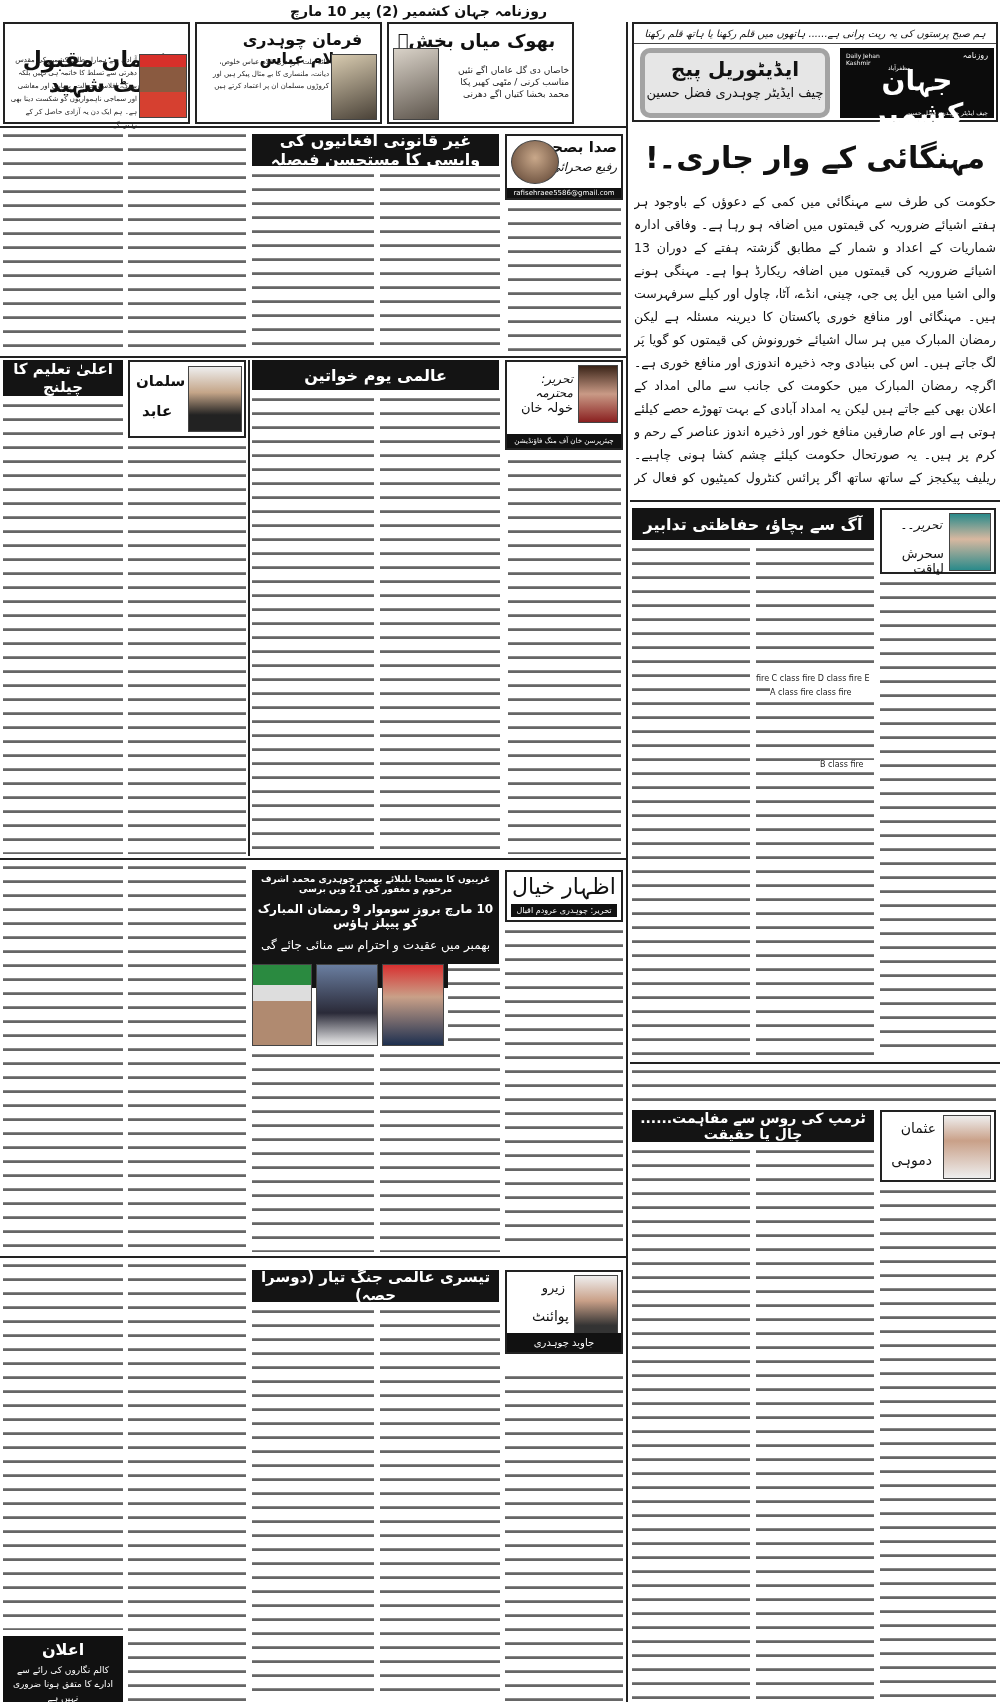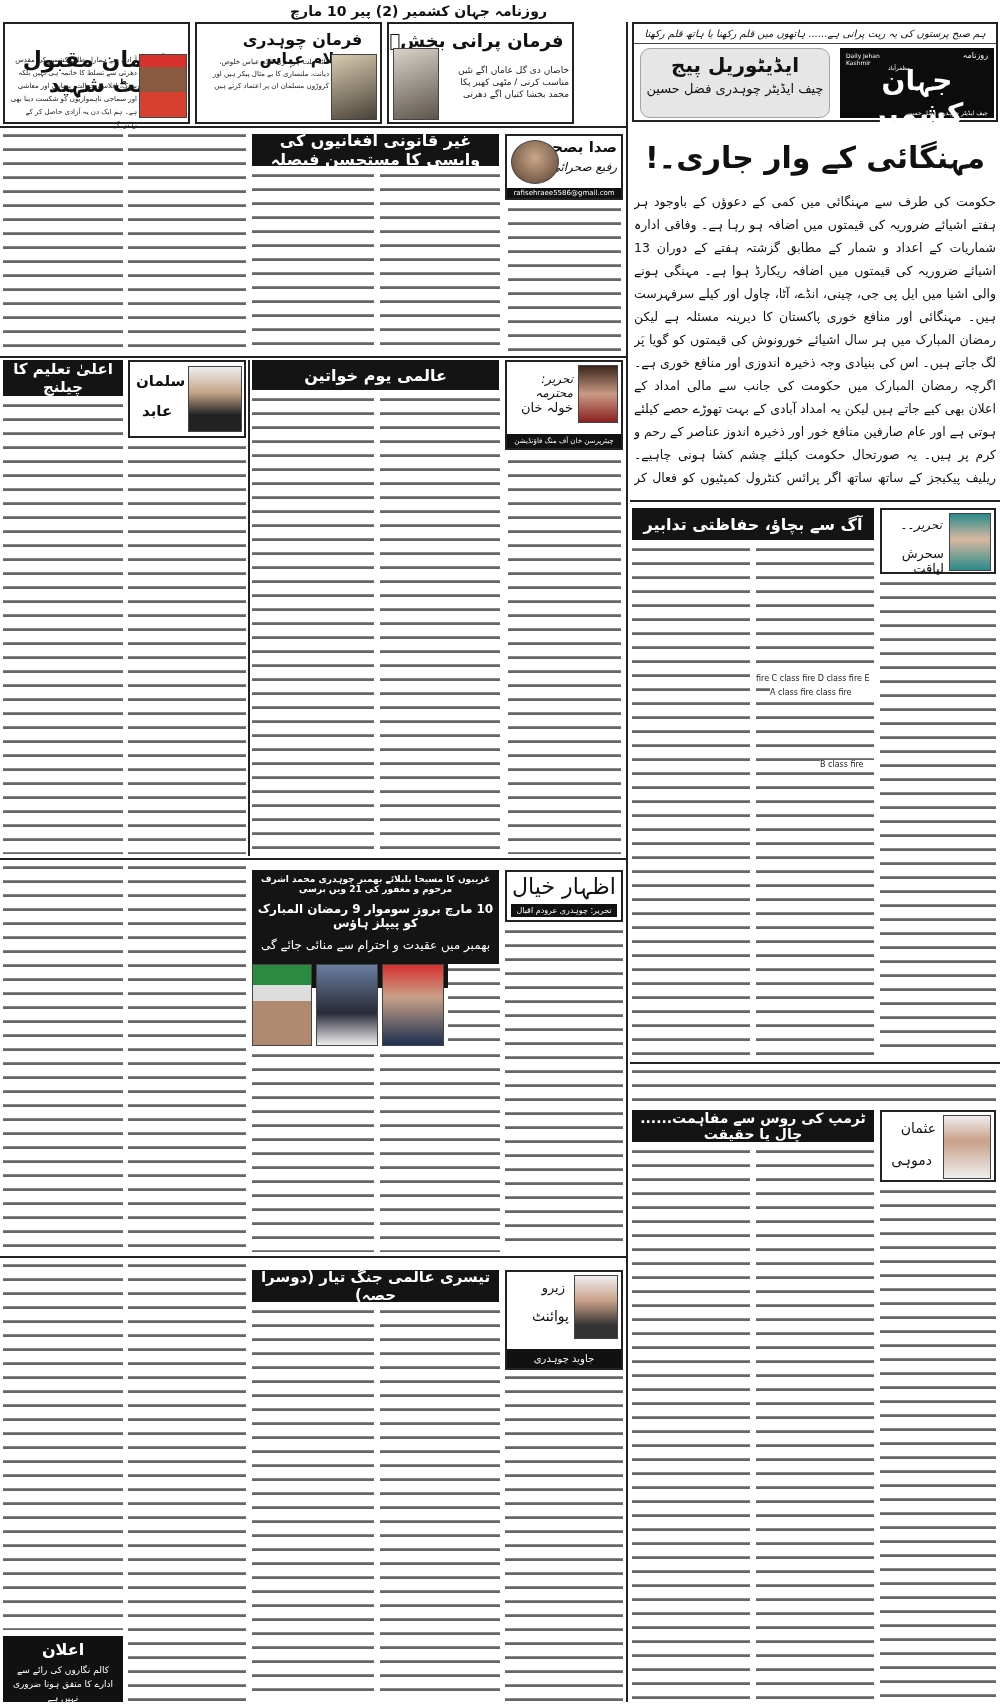--- a/index.html
+++ b/index.html
@@ -15,38 +15,38 @@
   .hline { position: absolute; height: 2px; background: #222; }
   .quote-title { font-size: 18px; font-weight: bold; text-align: center; direction: rtl; }
   .quote-text { font-size: 9px; line-height: 12px; direction: rtl; text-align: right; color: #222; }
 </style>
 </head>
 <body>
 
 <div class="abs urdu" style="left:290px;top:3px;width:300px;font-size:14px;font-weight:bold;text-align:left;">روزنامہ جہان کشمیر (2) پیر 10 مارچ 2025</div>
 
 <div class="abs box" style="left:387px;top:22px;width:187px;height:102px;">
-  <div class="quote-title" style="margin-top:6px;padding-right:8px;">فرمان پرانی بخشؒ</div>
+  <div class="quote-title" style="margin-top:6px;padding-right:8px;">بھوک میاں بخشؒ</div>
   <div class="abs photo" style="left:4px;top:24px;width:46px;height:72px;background:linear-gradient(160deg,#d9d2c8,#5d554c);"></div>
   <div class="abs quote-text" style="left:54px;top:40px;width:126px;">خاصاں دی گل عاماں اگے نئیں مناسب کرنی / مٹھی کھیر پکا محمد بخشا کتیاں اگے دھرنی</div>
 </div>
 <div class="abs box" style="left:195px;top:22px;width:187px;height:102px;">
   <div class="quote-title" style="margin-top:6px;font-size:16px;margin-left:28px;">فرمان چوہدری غلام عباس</div>
   <div class="abs photo" style="left:134px;top:30px;width:46px;height:66px;background:linear-gradient(160deg,#d8cbb0,#4a4238);"></div>
   <div class="abs quote-text" style="left:4px;top:32px;width:128px;font-size:7px;line-height:12px;">قائد ملت چوہدری غلام عباس خلوص، دیانت، ملنساری کا بے مثال پیکر ہیں اور کروڑوں مسلمان ان پر اعتماد کرتے ہیں</div>
 </div>
 <div class="abs box" style="left:3px;top:22px;width:187px;height:102px;">
   <div class="quote-title" style="margin-top:23px;font-size:22px;">فرمان مقبول بٹ شہید</div>
   <div class="abs photo" style="left:134px;top:30px;width:48px;height:64px;background:linear-gradient(180deg,#d8302a 0 20%,#8a5a40 20% 60%,#d64030 60%);"></div>
   <div class="abs quote-text" style="left:4px;top:30px;width:128px;font-size:7px;line-height:13px;">آزادی سے ہمارا مطلب کشمیر کی مقدس دھرتی سے تسلط کا خاتمہ ہی نہیں بلکہ بھوک، افلاس، جہالت، بیماری اور معاشی اور سماجی ناہمواریوں کو شکست دینا بھی ہے۔ ہم ایک دن یہ آزادی حاصل کر کے رہیں گے۔</div>
 </div>
 
 <div class="abs" style="left:632px;top:22px;width:366px;height:100px;border:2px solid #222;background:#fff;">
   <div class="urdu" style="font-size:10px;font-style:italic;text-align:center;padding:4px 4px;border-bottom:1px solid #444;">ہم صبح پرستوں کی یہ ریت پرانی ہے...... ہاتھوں میں قلم رکھنا یا ہاتھ قلم رکھنا</div>
-  <div class="abs" style="left:6px;top:24px;width:190px;height:70px;border:1px solid #a3a3a3;border-radius:10px;background:#e6e6e6;text-align:center;">
+  <div class="abs" style="left:6px;top:24px;width:190px;height:70px;border:5px solid #a3a3a3;border-radius:10px;background:#e6e6e6;text-align:center;">
     <div class="urdu" style="font-size:20px;font-weight:bold;margin-top:4px;">ایڈیٹوریل پیج</div>
     <div class="urdu" style="font-size:13px;margin-top:4px;">چیف ایڈیٹر چوہدری فضل حسین</div>
   </div>
   <div class="abs" style="left:206px;top:24px;width:154px;height:70px;background:#0c0c0c;color:#fff;">
     <div class="urdu" style="position:absolute;right:6px;top:3px;font-size:8px;">روزنامہ</div>
     <div style="position:absolute;left:6px;top:4px;font-size:6px;width:50px;line-height:7px;">Daily Jehan Kashmir</div>
     <div class="urdu" style="position:absolute;left:48px;top:16px;font-size:6px;">مظفرآباد</div>
     <div class="urdu" style="position:absolute;left:0;right:0;top:16px;font-size:28px;font-weight:bold;text-align:center;">جہان کشمیر</div>
     <div class="urdu" style="position:absolute;right:6px;bottom:2px;font-size:6px;">چیف ایڈیٹر چوہدری فضل حسین</div>
   </div>
@@ -134,21 +134,21 @@
   <div class="abs photo" style="right:3px;top:3px;width:48px;height:64px;background:linear-gradient(180deg,#eee,#c9a088 40%,#eee);"></div>
   <div class="abs urdu" style="right:58px;top:8px;font-size:14px;">عثمان</div>
   <div class="abs urdu" style="right:62px;top:40px;font-size:14px;">دموہی</div>
 </div>
 <div class="abs bar-title" style="left:632px;top:1110px;width:242px;height:32px;font-size:14px;">ٹرمپ کی روس سے مفاہمت...... چال یا حقیقت</div>
 <div class="abs txt txt-fill" style="left:880px;top:1186px;width:116px;height:516px;"></div>
 <div class="abs txt txt-fill" style="left:756px;top:1146px;width:118px;height:556px;"></div>
 <div class="abs txt txt-fill" style="left:632px;top:1146px;width:118px;height:556px;"></div>
 <div class="abs txt txt-fill" style="left:632px;top:1066px;width:364px;height:40px;"></div>
 
-<div class="abs box" style="left:505px;top:1270px;width:118px;height:100px;">
+<div class="abs box" style="left:505px;top:1270px;width:118px;height:84px;">
   <div class="abs photo" style="right:3px;top:3px;width:44px;height:64px;background:linear-gradient(180deg,#eee,#c9a088 40%,#333 80%);"></div>
   <div class="abs urdu" style="right:56px;top:8px;font-size:13px;">زیرو</div>
   <div class="abs urdu" style="right:52px;top:36px;font-size:14px;">پوائنٹ</div>
   <div class="abs urdu" style="left:0;right:0;bottom:0;background:#111;color:#fff;font-size:10px;text-align:center;padding:4px 0;">جاوید چوہدری</div>
 </div>
 <div class="abs bar-title" style="left:252px;top:1270px;width:247px;height:32px;font-size:15px;">تیسری عالمی جنگ تیار (دوسرا حصہ)</div>
 <div class="abs txt txt-fill" style="left:505px;top:1372px;width:118px;height:330px;"></div>
 <div class="abs txt txt-fill" style="left:380px;top:1306px;width:120px;height:396px;"></div>
 <div class="abs txt txt-fill" style="left:252px;top:1306px;width:122px;height:396px;"></div>
 <div class="abs txt txt-fill" style="left:128px;top:1260px;width:118px;height:442px;"></div>

